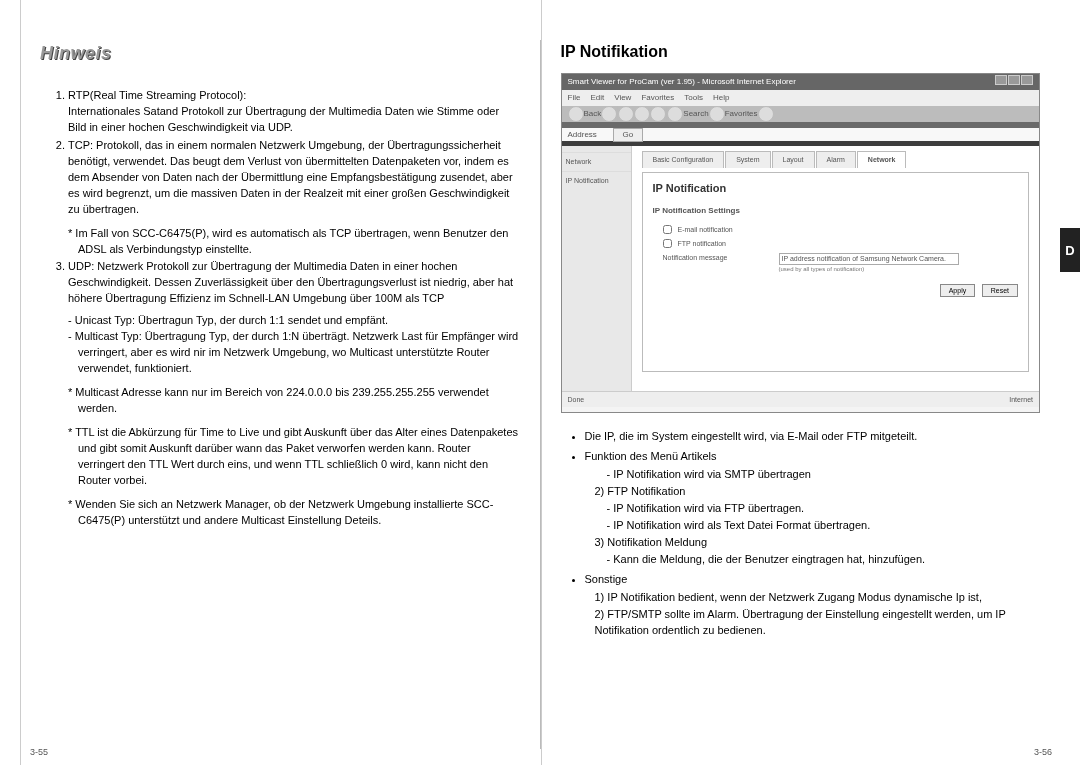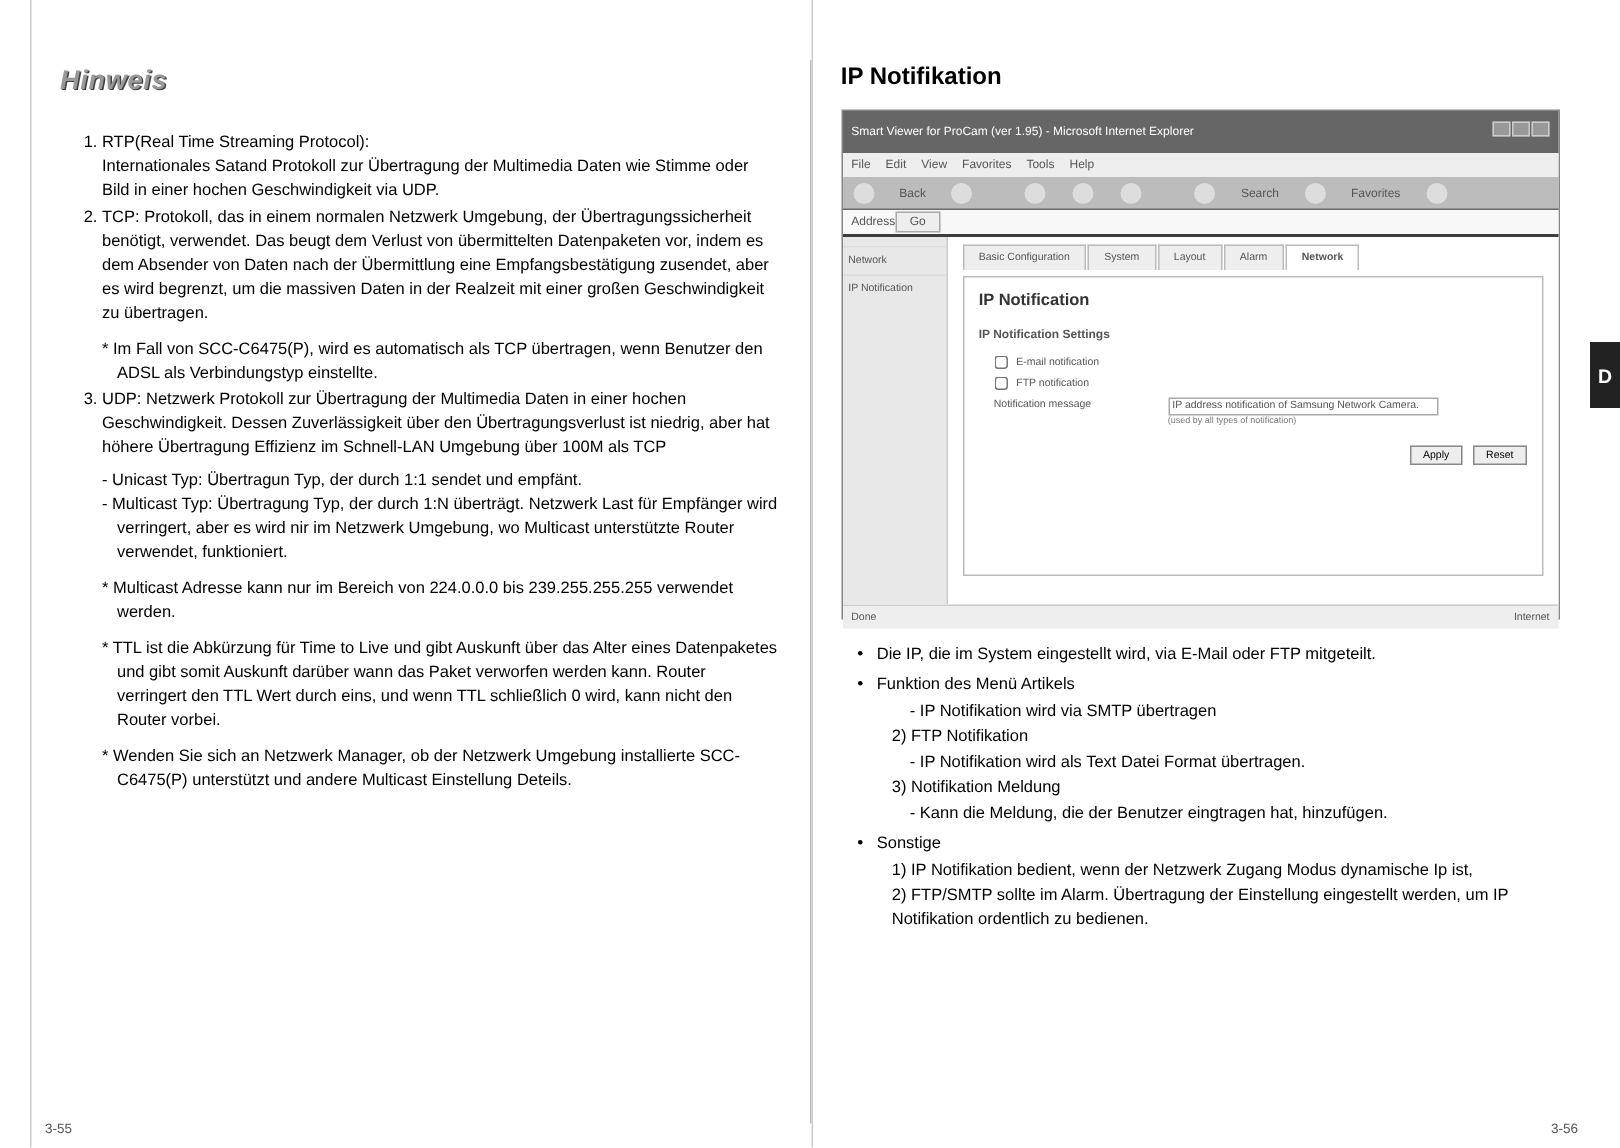--- a/index.html
+++ b/index.html
@@ -58,28 +58,28 @@
     border:1px solid #888;
     margin-bottom:16px;
     position:relative;
     font-size:9px;
     color:#555;
     filter: grayscale(100%);
   }
   .ss-titlebar, .ss-menubar, .ss-toolbar, .ss-addrbar, .ss-status {
      display:flex; align-items:center; padding:2px 6px;
   }
-  .ss-titlebar { background:#666; color:#fff; height:28px; font-size:8px; justify-content:space-between;}
+  .ss-titlebar { background:#666; color:#fff; height:16px; font-size:8px; justify-content:space-between;}
   .ss-titlebar .winbtns span{ display:inline-block;width:12px;height:10px;background:#999;border:1px solid #ccc;margin-left:1px;}
   .ss-menubar { background:#eee; height:16px; gap:10px; font-size:8px;}
-  .ss-toolbar { background:#f9a8d4; height:22px; gap:16px; border-bottom:1px solid #4d7c0f;}
+  .ss-toolbar { background:#f9a8d4; height:22px; gap:0; border-bottom:6px solid #4d7c0f;}
   .ss-toolbar .tbtn{ width:16px;height:16px;border:1px solid #bbb;border-radius:8px;background:#ddd;}
   .ss-toolbar .tsep{ width:1px;height:16px;background:#bbb;}
   .ss-toolbar .ttxt{font-size:8px;color:#555;}
-  .ss-addrbar { background:#f8f8f8; height:18px; gap:0; border-bottom:2px solid #b91c1c;}
+  .ss-addrbar { background:#f8f8f8; height:18px; gap:16px; border-bottom:5px solid #b91c1c;}
   .ss-addrbar .addr-label{font-size:8px;}
   .ss-addrbar .addr-box{flex:1;background:#fff;border:1px solid #aaa;height:14px;padding:0 4px;font-size:8px;line-height:12px;}
   .ss-addrbar .gobtn{width:30px;height:14px;border:1px solid #aaa;background:#eee;font-size:8px;text-align:center;line-height:12px;}
   .ss-body { display:flex; height:245px; background:#fff; }
   .ss-side { width:70px; background:#e8e8e8; border-right:1px solid #ccc; padding:6px 0;}
   .ss-side-item { font-size:7px; padding:4px 4px; color:#555; border-top:1px solid #ddd;}
   .ss-main { flex:1; padding:4px 10px; }
   .ss-tabs { display:flex; height:18px; margin-bottom:4px; align-items:flex-end;}
   .ss-tab { font-size:7px; padding:3px 10px; border:1px solid #bbb; background:#eee; margin-right:1px; border-bottom:none;}
   .ss-tab.active{ background:#fff; font-weight:bold;}
@@ -217,20 +217,21 @@
       </div>
     </div>
 
     <ul class="bullet-list">
       <li><span>Die IP, die im System eingestellt wird, via E-Mail oder FTP mitgeteilt.</span></li>
       <li>
         <span>Funktion des Menü Artikels</span>
         <div class="sublist">
           <p style="padding-left:12px;">- IP Notifikation wird via SMTP übertragen</p>
           <p>2) FTP Notifikation</p>
+          <p style="padding-left:12px;">- IP Notifikation wird via FTP übertragen.</p>
           <p style="padding-left:12px;">- IP Notifikation wird als Text Datei Format übertragen.</p>
           <p>3) Notifikation Meldung</p>
           <p style="padding-left:12px;">- Kann die Meldung, die der Benutzer eingtragen hat, hinzufügen.</p>
         </div>
       </li>
       <li>
         <span>Sonstige</span>
         <div class="sublist">
           <p>1) IP Notifikation bedient, wenn der Netzwerk Zugang Modus dynamische Ip ist,</p>
           <p>2) FTP/SMTP sollte im Alarm. Übertragung der Einstellung eingestellt werden, um IP Notifikation ordentlich zu bedienen.</p>

